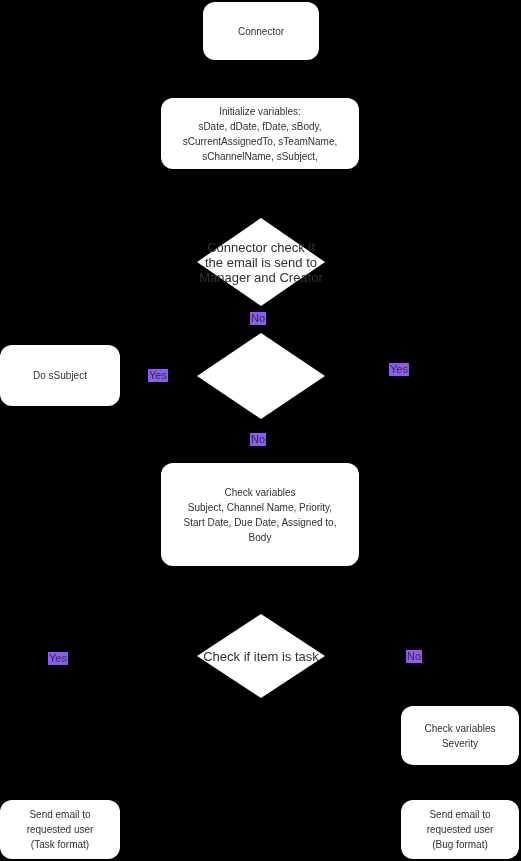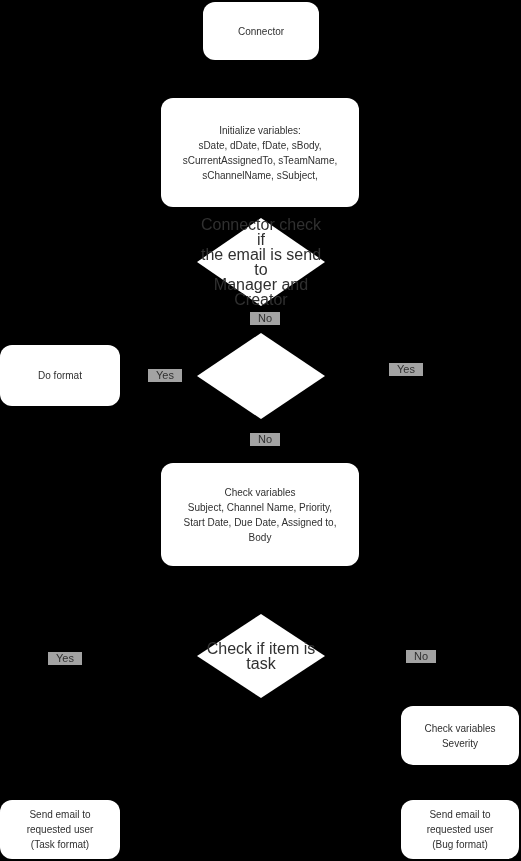--- a/index.html
+++ b/index.html
@@ -44,44 +44,44 @@
     position: absolute;
     left: 0;
     top: 0;
     width: 100%;
     height: 100%;
   }
   .diamond-label {
     position: relative;
     z-index: 2;
     color: #303030;
-    font-size: 16px;
+    font-size: 13px;
     line-height: 15px;
     text-align: center;
     white-space: pre-line;
     overflow: hidden;
   }
   .edge-label {
     position: absolute;
-    background: #a3a3a3;
+    background: #8b5cf6;
     color: #303030;
     font-size: 11px;
     line-height: 13px;
-    padding: 0 8px;
+    padding: 0 1px;
     white-space: nowrap;
   }
 </style>
 </head>
 <body>
 
 <div id="canvas">
 
   <div class="node rounded" style="left:203px; top:2px; width:116px; height:58px;">Connector</div>
 
-  <div class="node rounded" style="left:161px; top:98px; width:198px; height:109px;">Initialize variables:
+  <div class="node rounded" style="left:161px; top:98px; width:198px; height:71px;">Initialize variables:
 sDate, dDate, fDate, sBody,
 sCurrentAssignedTo, sTeamName,
 sChannelName, sSubject,</div>
 
   <div class="diamond-wrap" style="left:197px; top:218px; width:128px; height:88px;">
     <svg class="diamond-shape" viewBox="0 0 128 88" preserveAspectRatio="none">
       <polygon points="64,0 128,44 64,88 0,44" fill="#ffffff"></polygon>
     </svg>
     <div class="diamond-label" style="width:128px;">Connector check if
 the email is send to
@@ -89,21 +89,21 @@
   </div>
 
   <div class="edge-label" style="left:250px; top:312px;">No</div>
 
   <div class="diamond-wrap" style="left:197px; top:333px; width:128px; height:86px;">
     <svg class="diamond-shape" viewBox="0 0 128 86" preserveAspectRatio="none">
       <polygon points="64,0 128,43 64,86 0,43" fill="#ffffff"></polygon>
     </svg>
   </div>
 
-  <div class="node rounded" style="left:0px; top:345px; width:120px; height:61px;">Do format</div>
+  <div class="node rounded" style="left:0px; top:345px; width:120px; height:61px;">Do sSubject</div>
 
   <div class="edge-label" style="left:148px; top:369px;">Yes</div>
 
   <div class="edge-label" style="left:389px; top:363px;">Yes</div>
 
   <div class="edge-label" style="left:250px; top:433px;">No</div>
 
   <div class="node rounded" style="left:161px; top:463px; width:198px; height:103px;">Check variables
 Subject, Channel Name, Priority,
 Start Date, Due Date, Assigned to,

